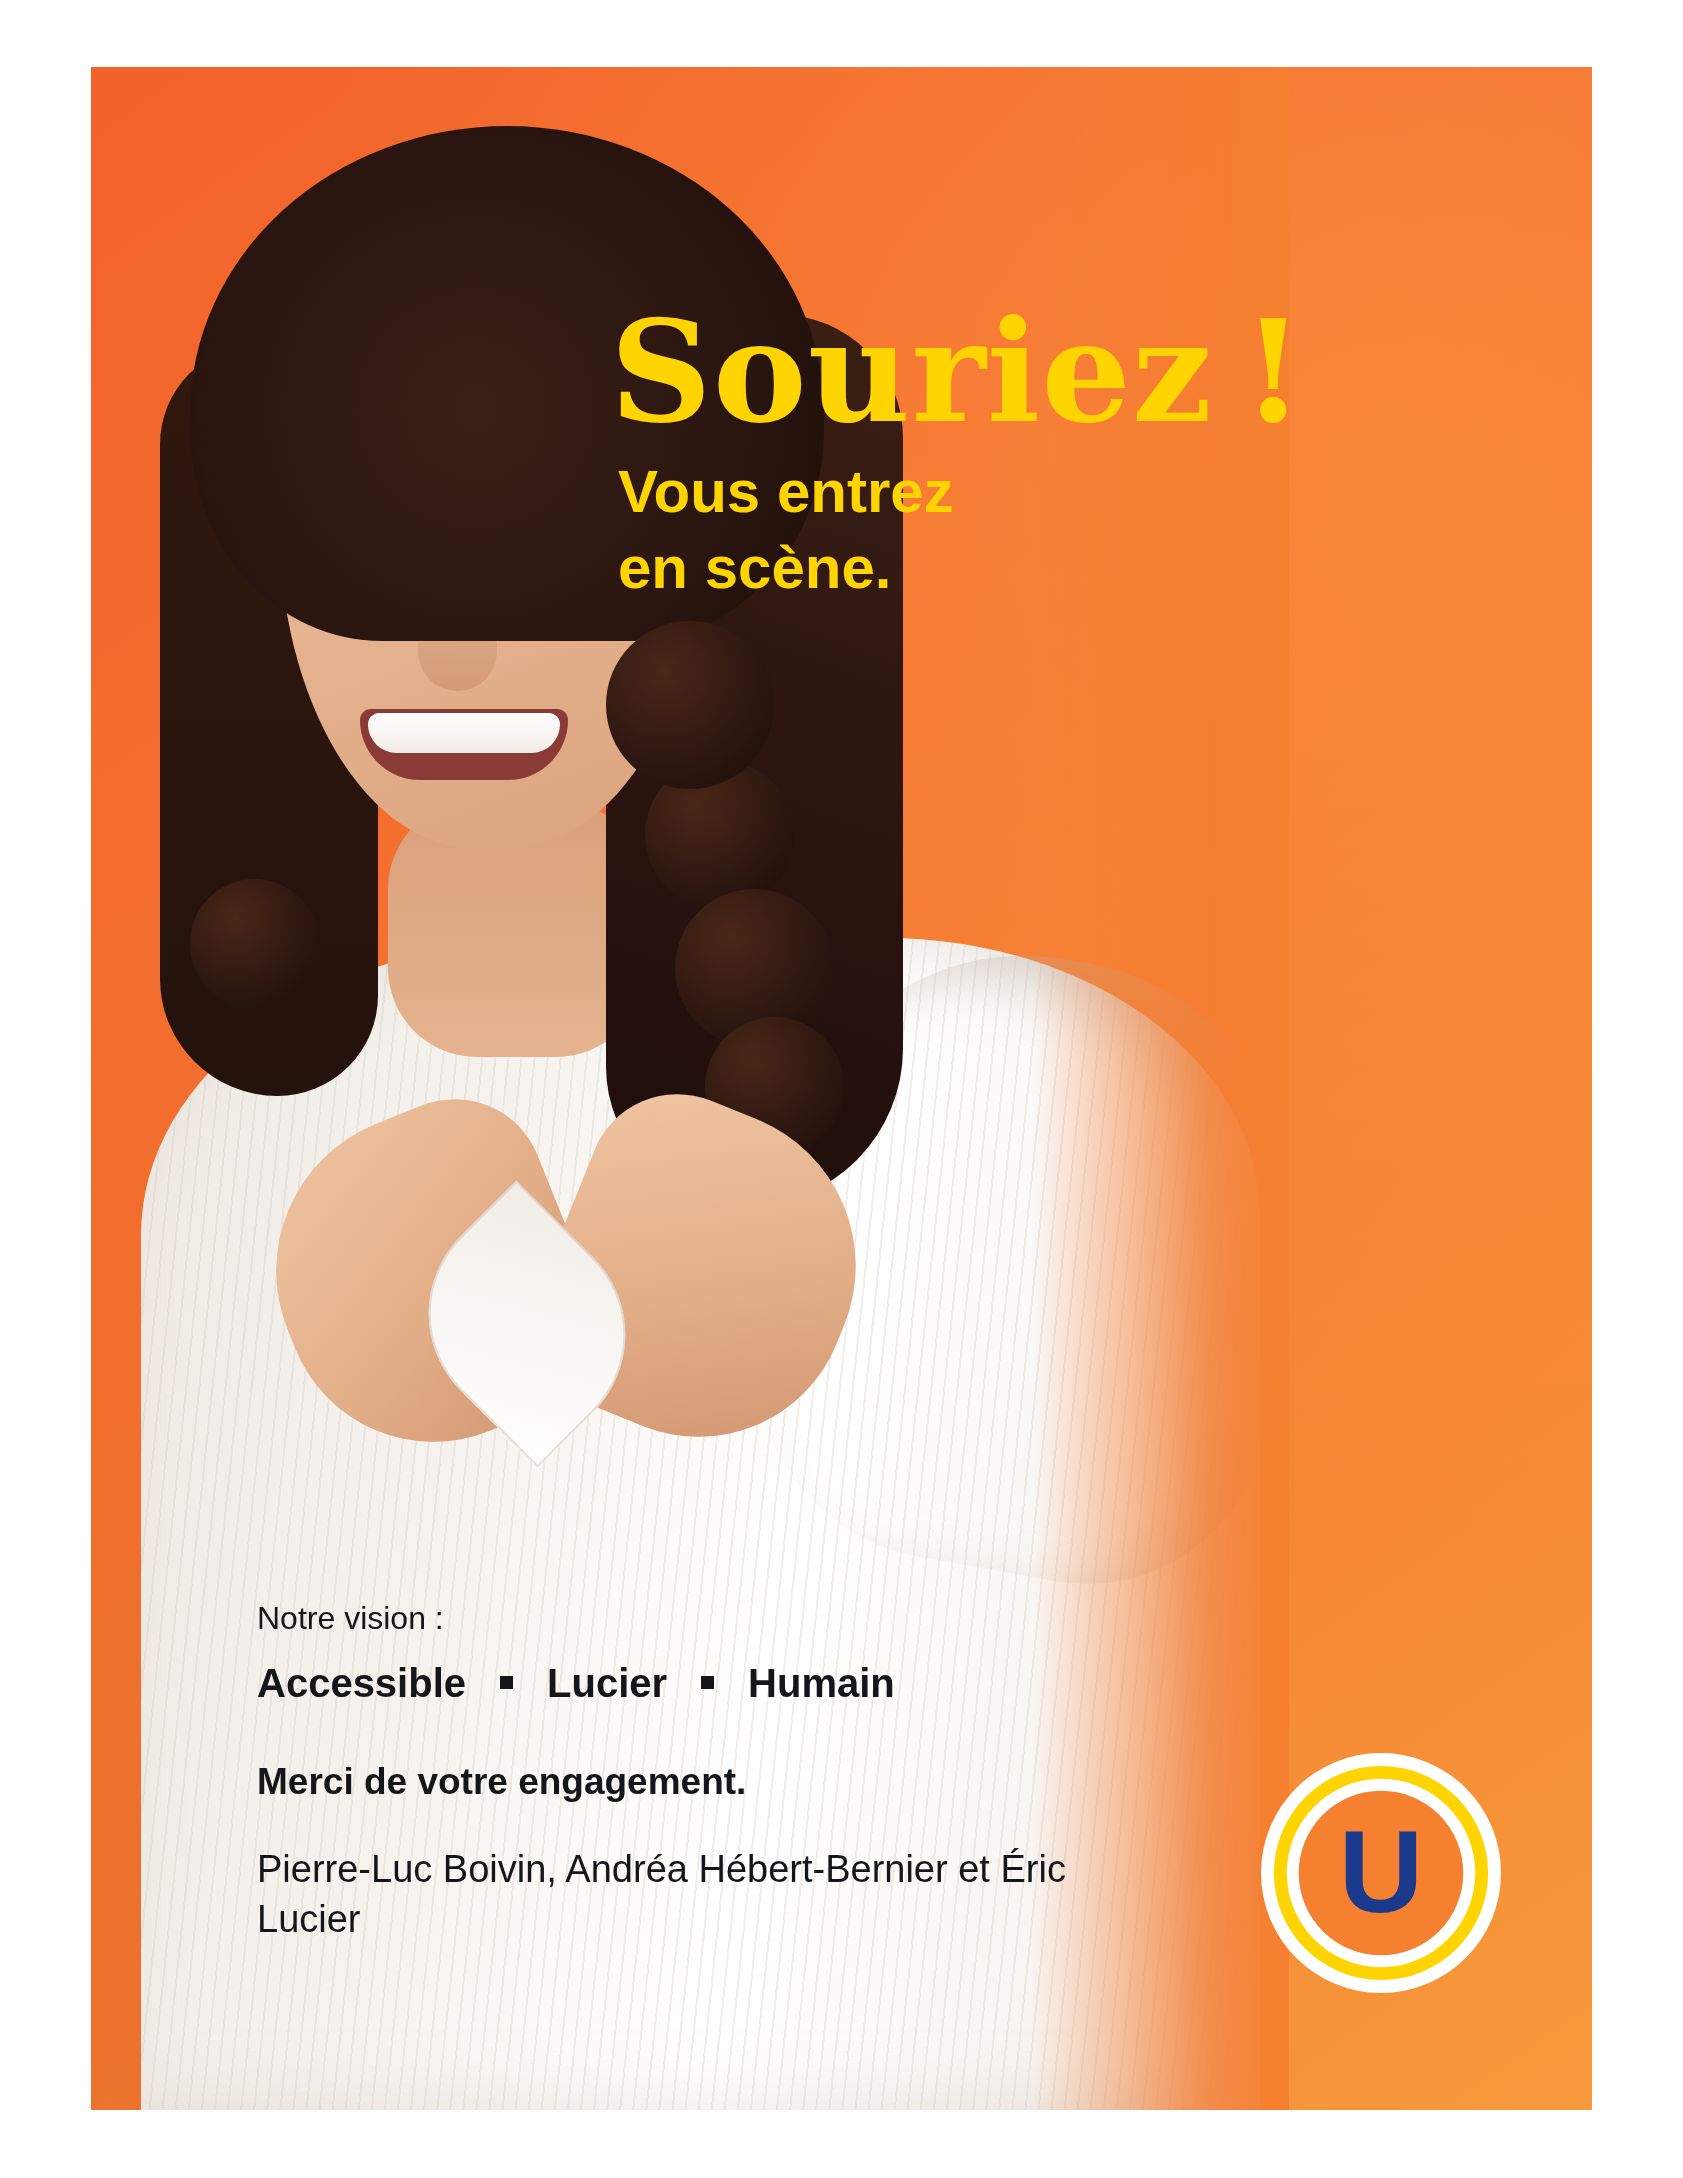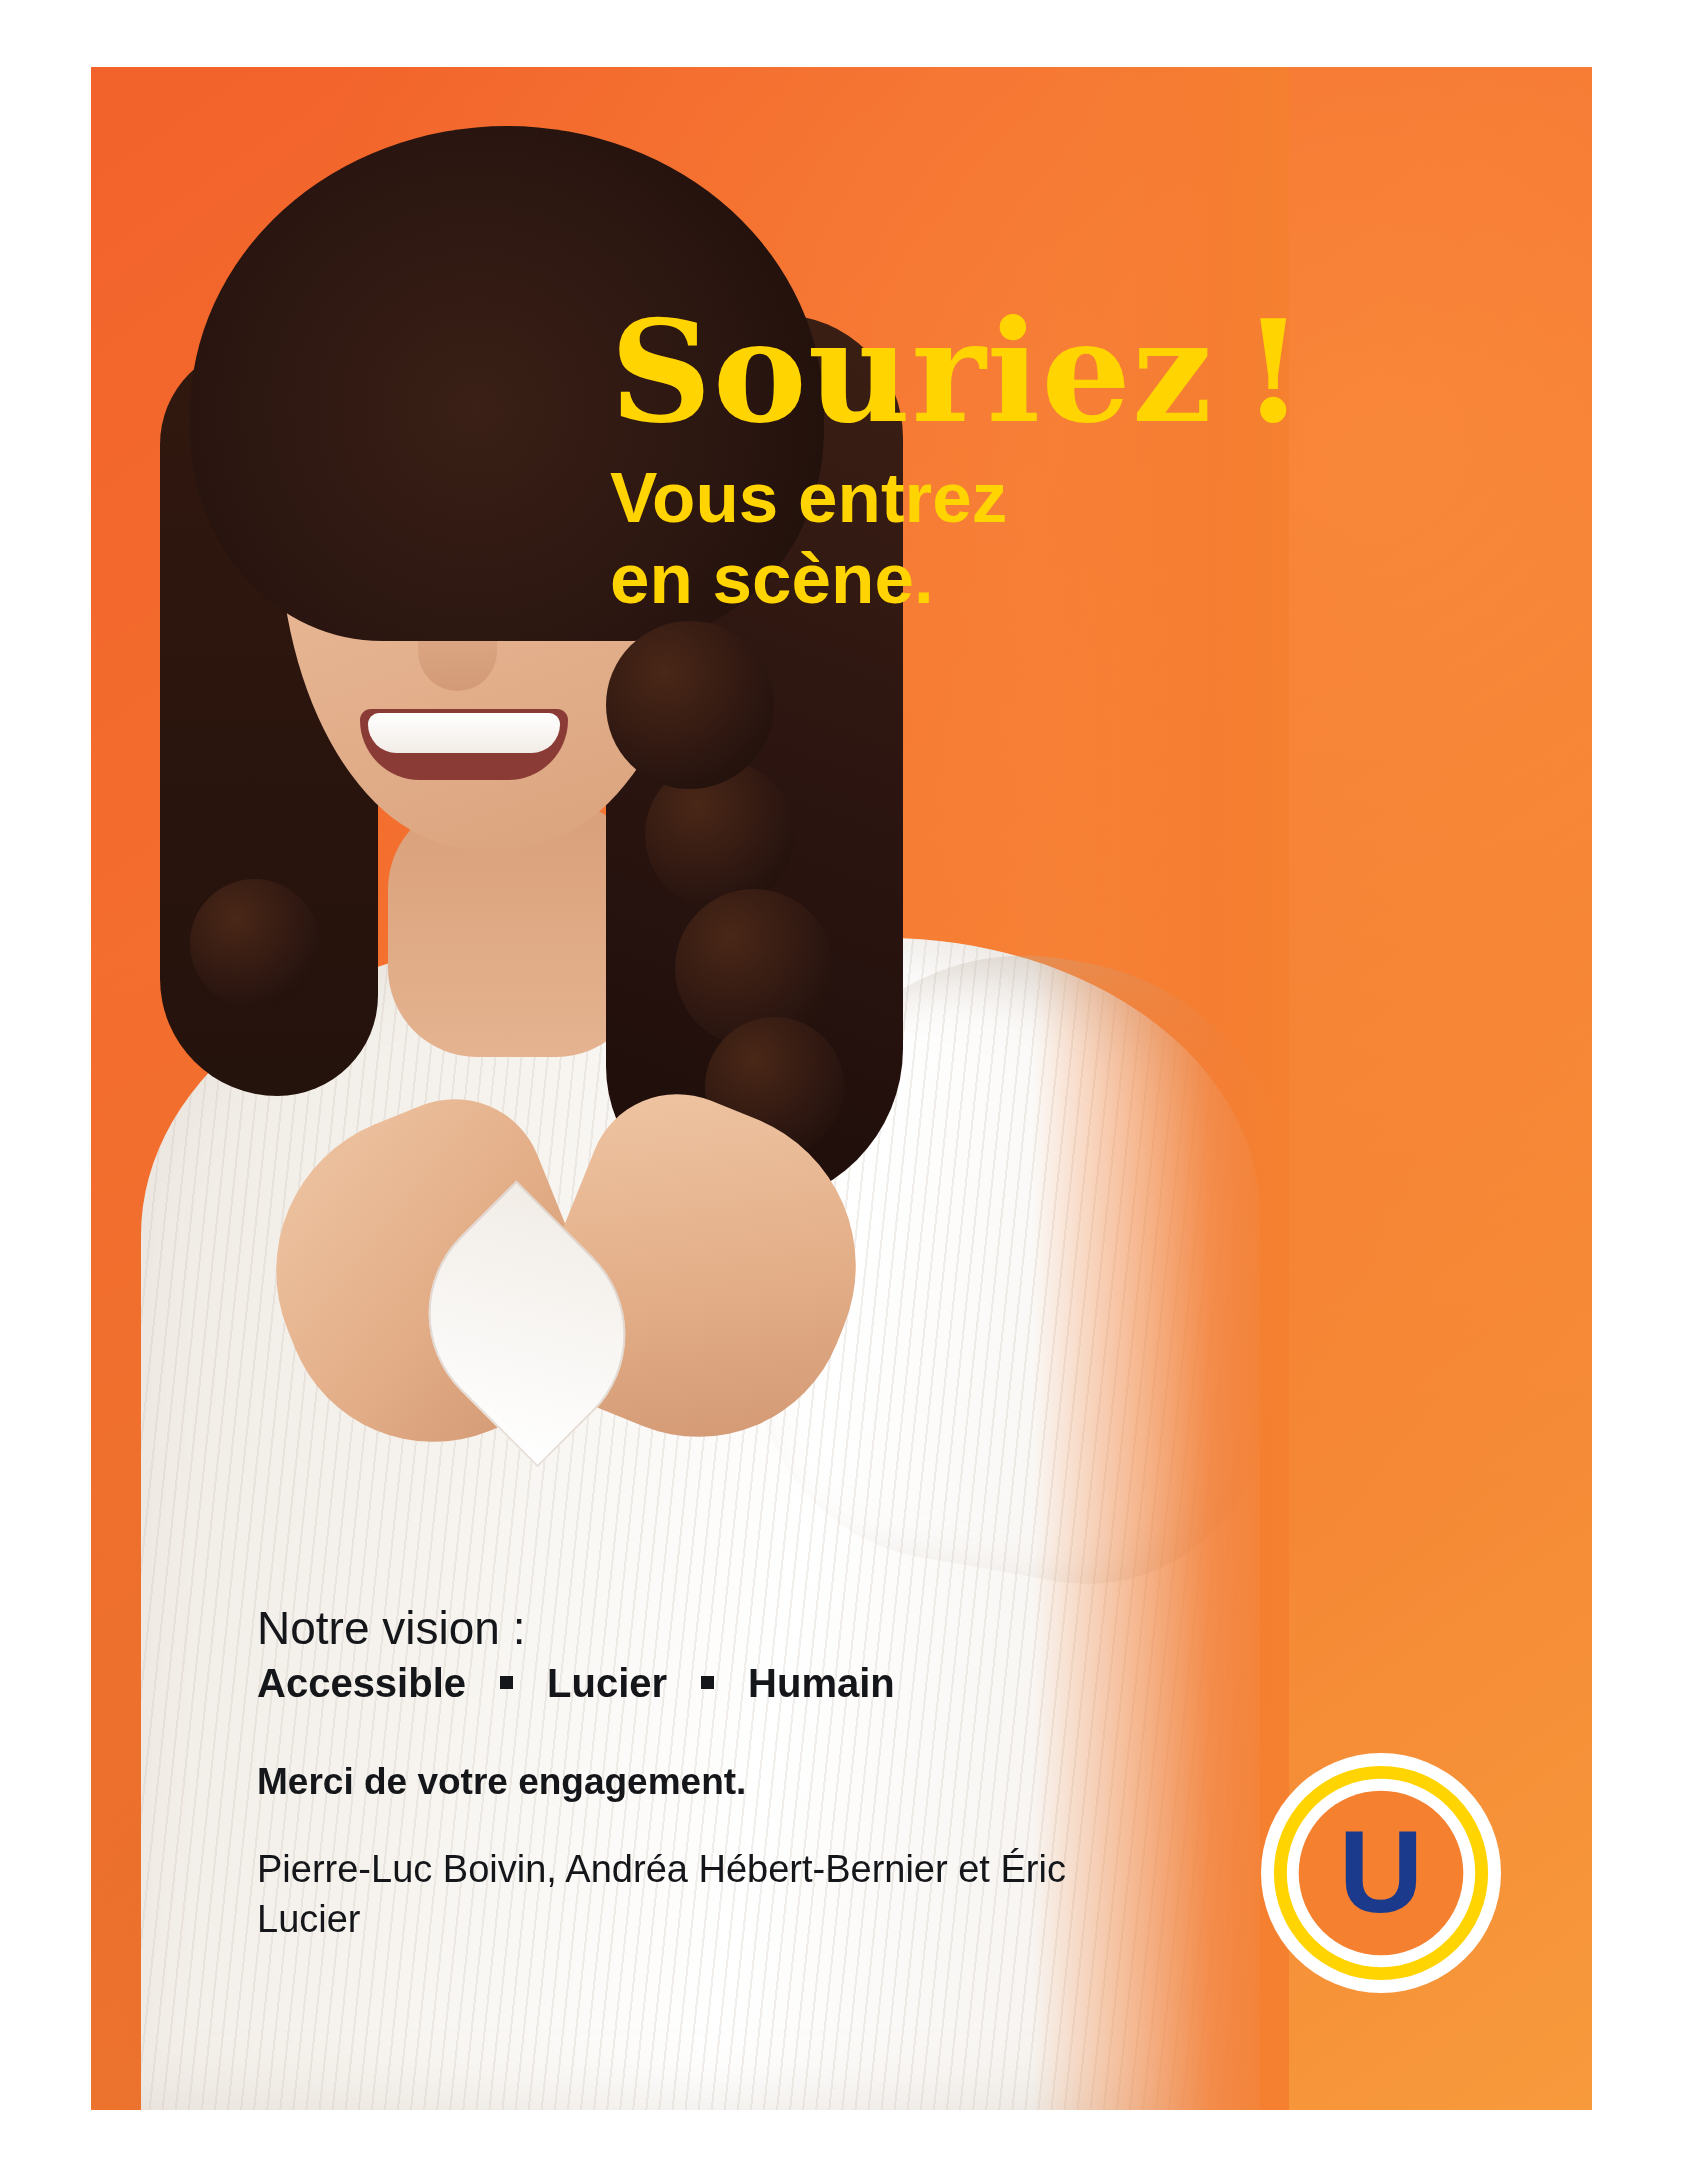--- a/index.html
+++ b/index.html
@@ -267,41 +267,41 @@
     line-height: 1.0;
     color: #FFD400;
     letter-spacing: 1px;
     margin: 0 0 16px 0;
     white-space: nowrap;
   }
   .headline .line2,
   .headline .line3 {
     font-family: "Liberation Sans", sans-serif;
     font-weight: 700;
-    font-size: 71px;
+    font-size: 60px;
     line-height: 1.14;
     color: #FFD400;
-    margin: 0;
+    margin: 8px;
     white-space: nowrap;
   }
 
   
   .bottom-block {
     position: absolute;
     left: 166px;
     bottom: 166px;
     width: 812px;
     z-index: 6;
     color: #14161a;
   }
   .vision-label {
-    font-size: 46px;
+    font-size: 32px;
     font-weight: 400;
     line-height: 1.25;
-    margin: 0 0 0 0;
+    margin: 0 0 20px 0;
   }
   .vision-values {
     font-size: 40px;
     font-weight: 700;
     line-height: 1.25;
     margin: 0 0 51px 0;
     display: flex;
     align-items: center;
     gap: 30px;
     flex-wrap: nowrap;

